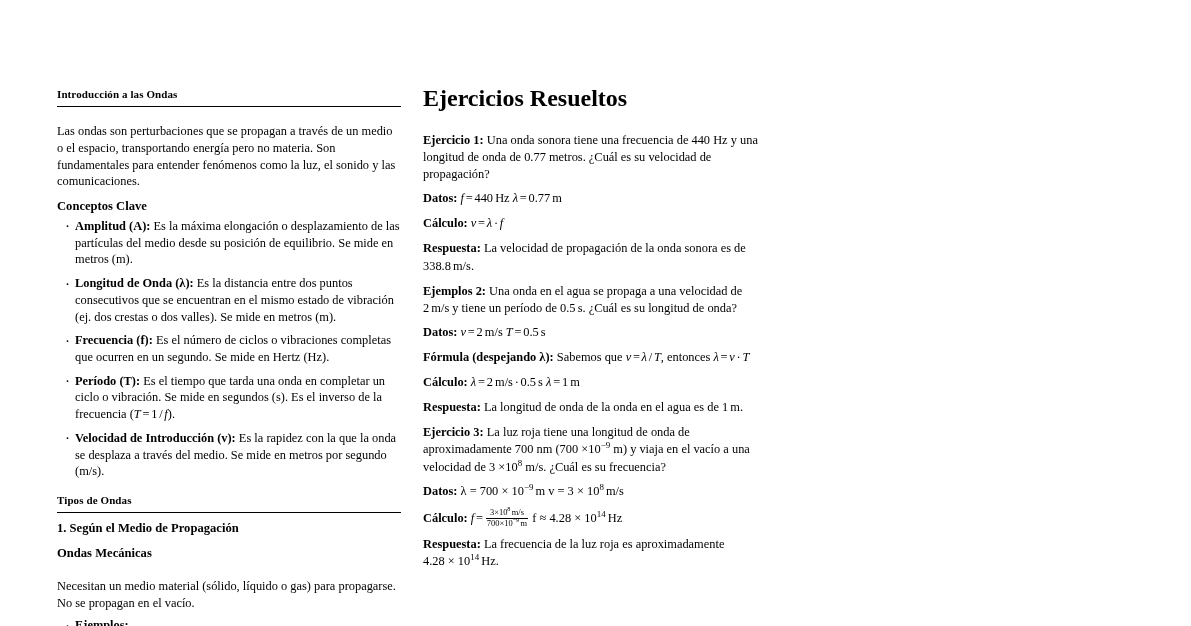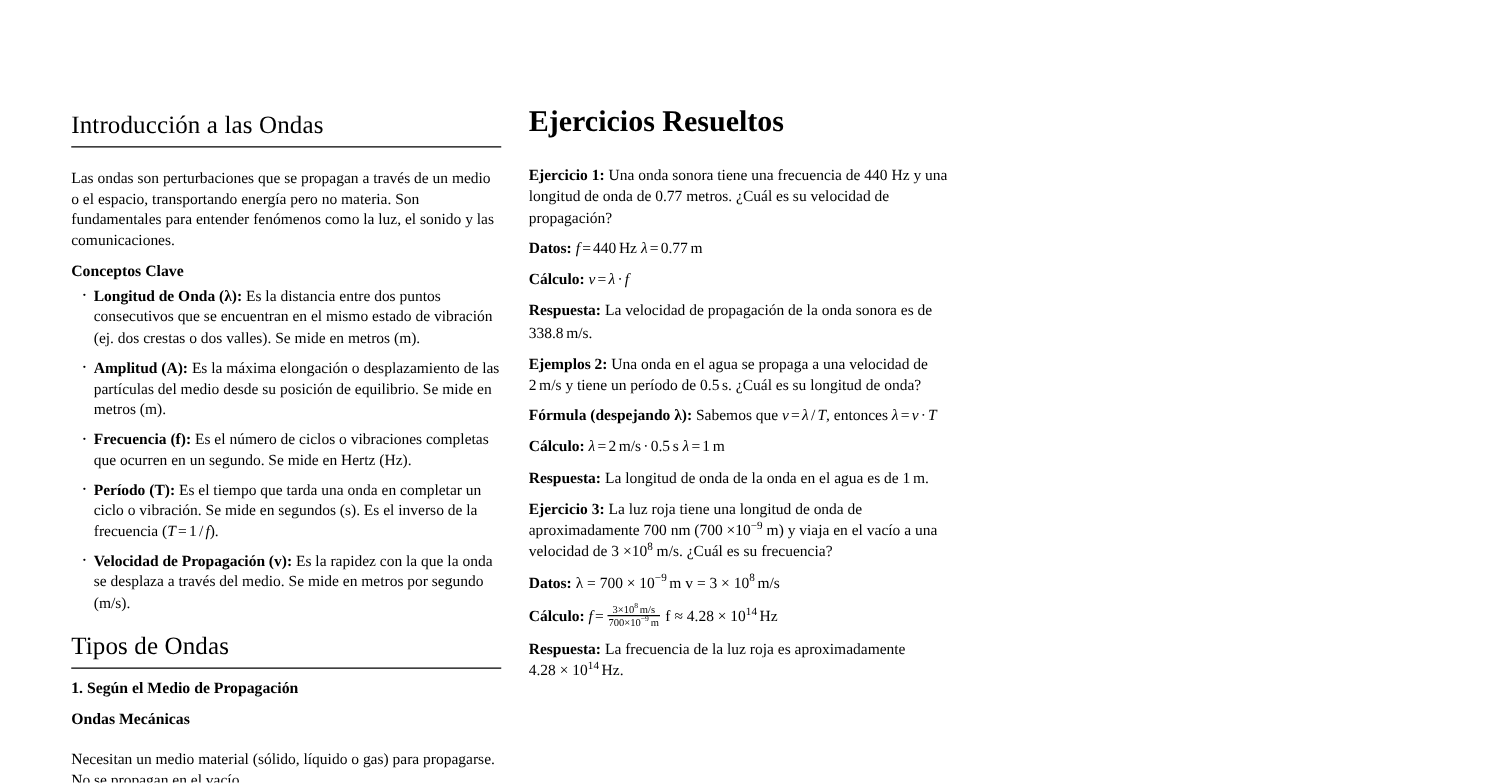--- a/index.html
+++ b/index.html
@@ -25,22 +25,22 @@
     display: flex;
     gap: 22px;
   }
   .col {
     width: 344px;
     flex: 0 0 344px;
   }
 
   
   h1.sec {
-    font-size: 20px;
-    font-weight: normal;
+    font-size: 11px;
+    font-weight: bold;
     margin: 0 0 5px 0;
     line-height: 1.2;
     letter-spacing: 0.1px;
   }
   .rule {
     border: 0;
     border-top: 1.6px solid #000;
     margin: 0 0 8px 0;
     width: 344px;
   }
@@ -137,37 +137,37 @@
 
     <h1 class="sec">Introducción a las Ondas</h1>
     <hr class="rule">
 
     <p class="body">Las ondas son perturbaciones que se propagan a través de un medio o el espacio, transportando energía pero no materia. Son fundamentales para entender fenómenos como la luz, el sonido y las comunicaciones.</p>
 
     <h2 class="sub">Conceptos Clave</h2>
 
     <ul class="blist">
       <li>
+        <b>Amplitud (A):</b>
+        <span>Es la máxima elongación o desplazamiento de las partículas del medio desde su posición de equilibrio. Se mide en metros (m).</span>
+      </li>
+      <li>
         <b>Longitud de Onda (λ):</b>
         <span>Es la distancia entre dos puntos consecutivos que se encuentran en el mismo estado de vibración (ej. dos crestas o dos valles). Se mide en metros (m).</span>
       </li>
       <li>
-        <b>Amplitud (A):</b>
-        <span>Es la máxima elongación o desplazamiento de las partículas del medio desde su posición de equilibrio. Se mide en metros (m).</span>
-      </li>
-      <li>
         <b>Frecuencia (f):</b>
         <span>Es el número de ciclos o vibraciones completas que ocurren en un segundo. Se mide en Hertz (Hz).</span>
       </li>
       <li>
         <b>Período (T):</b>
         <span>Es el tiempo que tarda una onda en completar un ciclo o vibración. Se mide en segundos (s). Es el inverso de la frecuencia (</span><span class="math"><span class="mi">T</span><span class="mo">=</span><span class="mn">1</span><span class="mo">/</span><span class="mi">f</span></span><span>).</span>
       </li>
       <li>
-        <b>Velocidad de Propagación (v):</b>
+        <b>Velocidad de Introducción (v):</b>
         <span>Es la rapidez con la que la onda se desplaza a través del medio. Se mide en metros por segundo (m/s).</span>
       </li>
     </ul>
 
     <h1 class="sec" style="margin-top:14px;">Tipos de Ondas</h1>
     <hr class="rule">
 
     <h2 class="sub" style="margin-top:2px;">1. Según el Medio de Propagación</h2>
 
     <h3 class="sub2">Ondas Mecánicas</h3>
@@ -206,20 +206,24 @@
     </p>
 
     <p class="exline tightb">
       <b>Ejemplos 2:</b>
       <span>Una onda en el agua se propaga a una velocidad de</span>
       <span class="math"><span class="mn">2</span><span class="mu">m/s</span></span>
       <span>y tiene un período de</span>
       <span class="math"><span class="mn">0.5</span><span class="mu">s</span></span><span>. ¿Cuál es su longitud de onda?</span>
     </p>
     <p class="exline">
+      <b>Datos:</b>
+      <span class="math"><span class="mi">v</span><span class="mo">=</span><span class="mn">2</span><span class="mu">m/s</span>&nbsp;<span class="mi">T</span><span class="mo">=</span><span class="mn">0.5</span><span class="mu">s</span></span>
+    </p>
+    <p class="exline">
       <b>Fórmula (despejando λ):</b>
       <span>Sabemos que</span>
       <span class="math"><span class="mi">v</span><span class="mo">=</span><span class="mi">λ</span><span class="mo">/</span><span class="mi">T</span></span><span>, entonces</span>
       <span class="math"><span class="mi">λ</span><span class="mo">=</span><span class="mi">v</span><span class="mo">·</span><span class="mi">T</span></span>
     </p>
     <p class="exline">
       <b>Cálculo:</b>
       <span class="math"><span class="mi">λ</span><span class="mo">=</span><span class="mn">2</span><span class="mu">m/s</span><span class="mo">·</span><span class="mn">0.5</span><span class="mu">s</span>&nbsp;<span class="mi">λ</span><span class="mo">=</span><span class="mn">1</span><span class="mu">m</span></span>
     </p>
     <p class="exline">

